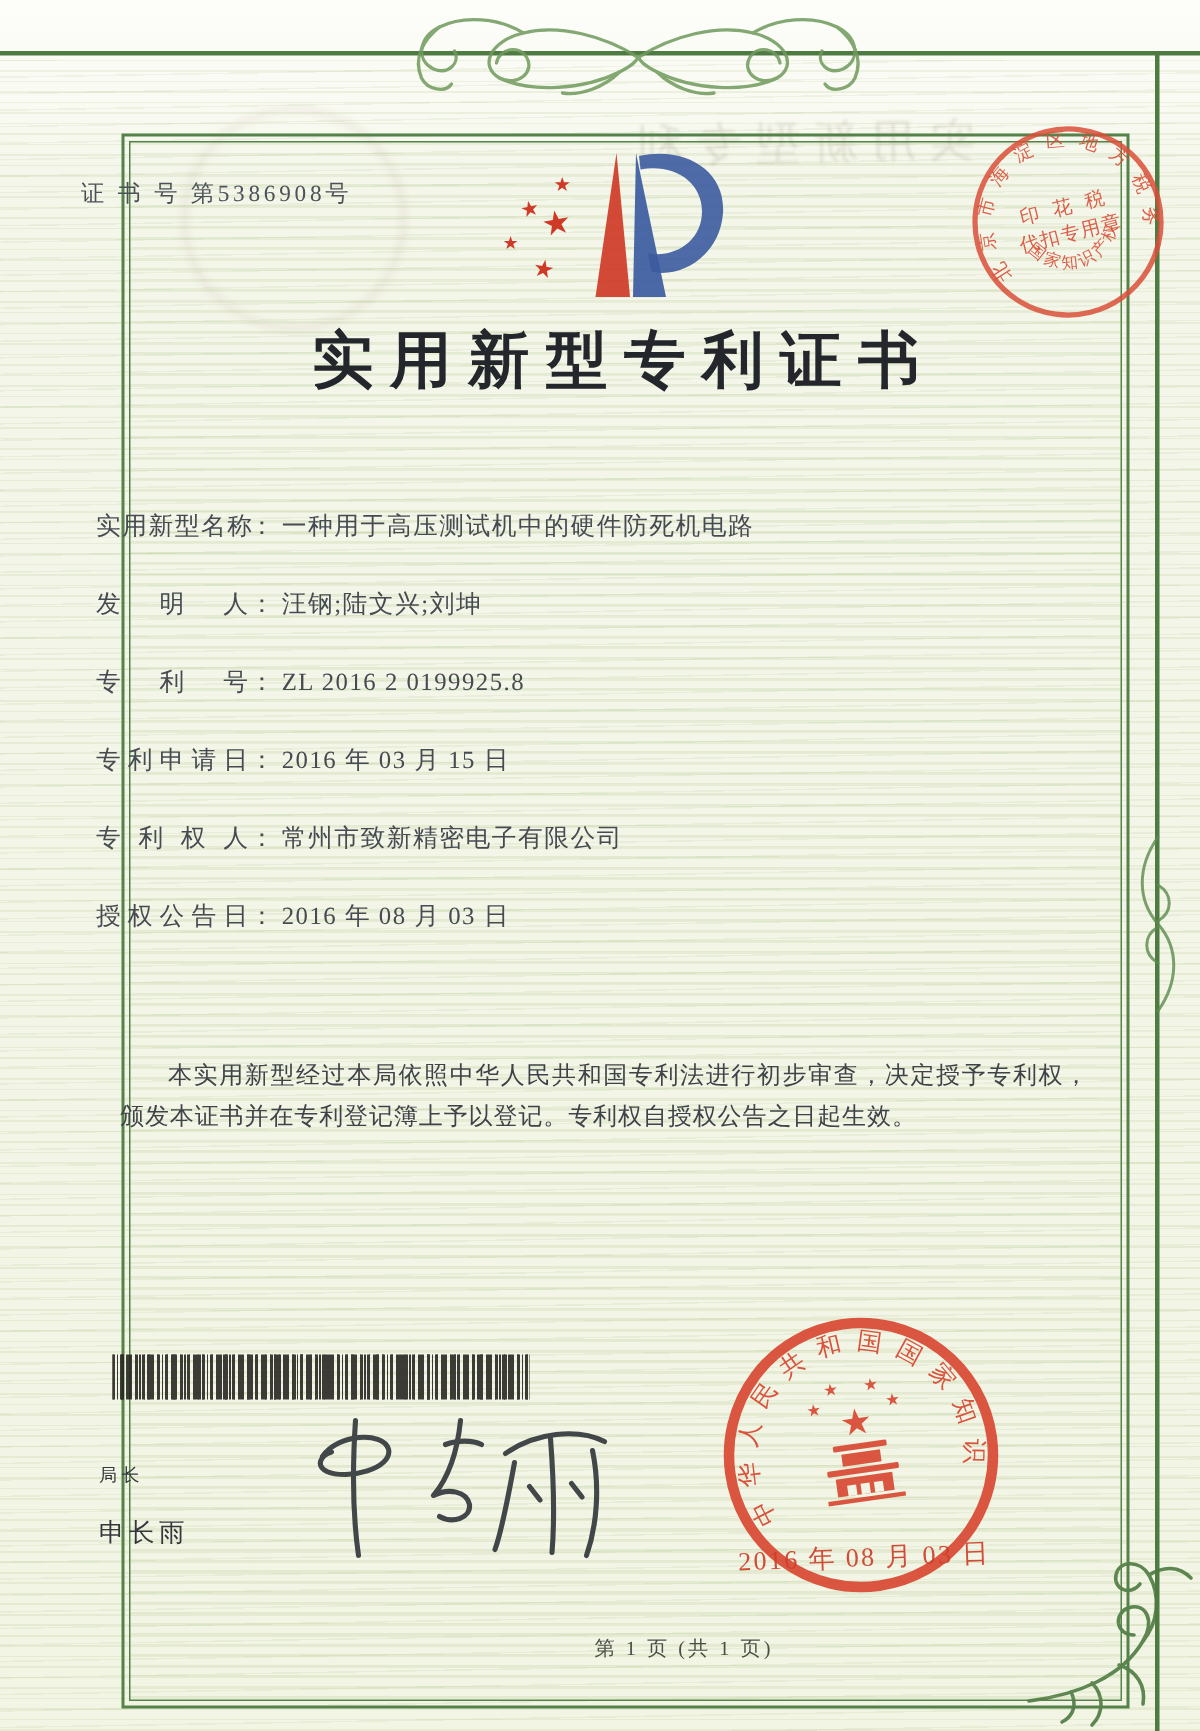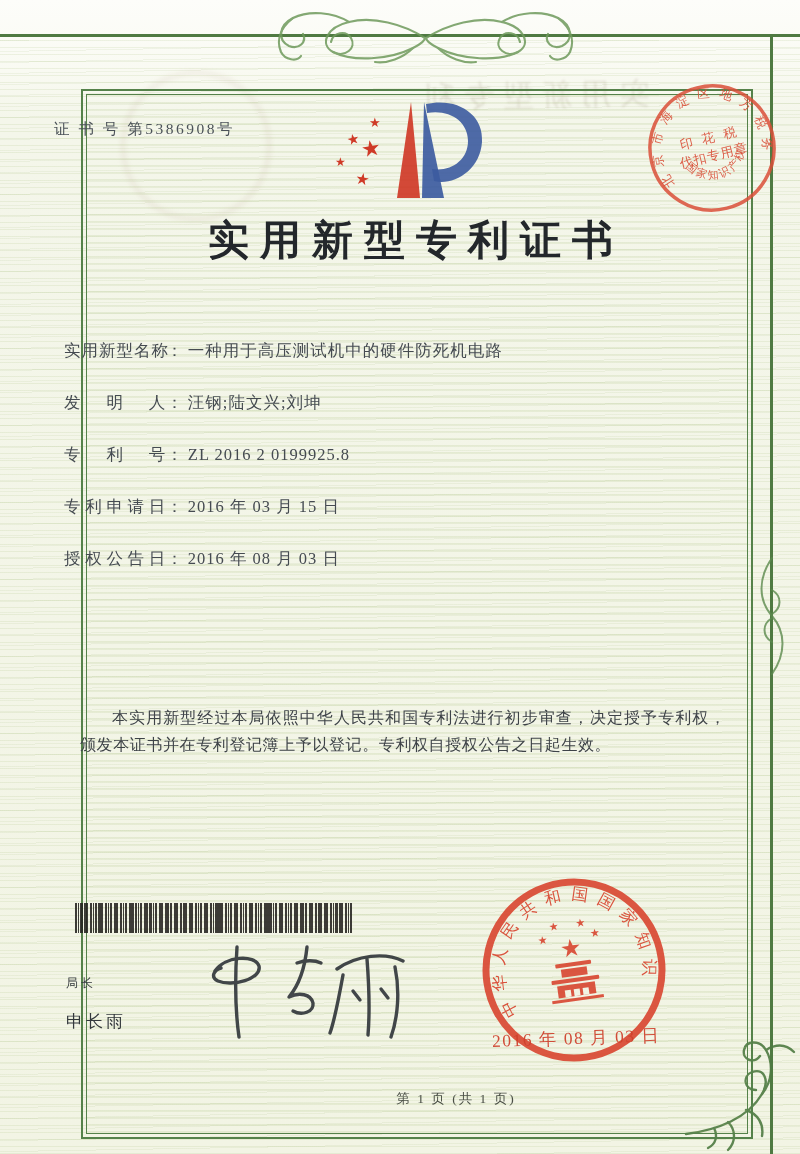--- a/index.html
+++ b/index.html
@@ -147,20 +147,23 @@
       <span class="f-label">实用新型名称</span><span class="f-colon">：</span><span>一种用于高压测试机中的硬件防死机电路</span>
     </div>
     <div class="field">
       <span class="f-label">发明人</span><span class="f-colon">：</span><span>汪钢;陆文兴;刘坤</span>
     </div>
     <div class="field">
       <span class="f-label">专利号</span><span class="f-colon">：</span><span>ZL 2016 2 0199925.8</span>
     </div>
     <div class="field">
       <span class="f-label">专利申请日</span><span class="f-colon">：</span><span>2016 年 03 月 15 日</span>
+    </div>
+    <div class="field">
+      <span class="f-label">专利权人</span><span class="f-colon">：</span><span>常州市致新精密电子有限公司</span>
     </div>
     <div class="field">
       <span class="f-label">授权公告日</span><span class="f-colon">：</span><span>2016 年 08 月 03 日</span>
     </div>
   </div>
 
   <div class="paras">
     <p>本实用新型经过本局依照中华人民共和国专利法进行初步审查，决定授予专利权，颁发本证书并在专利登记簿上予以登记。专利权自授权公告之日起生效。</p>
   </div>
 

